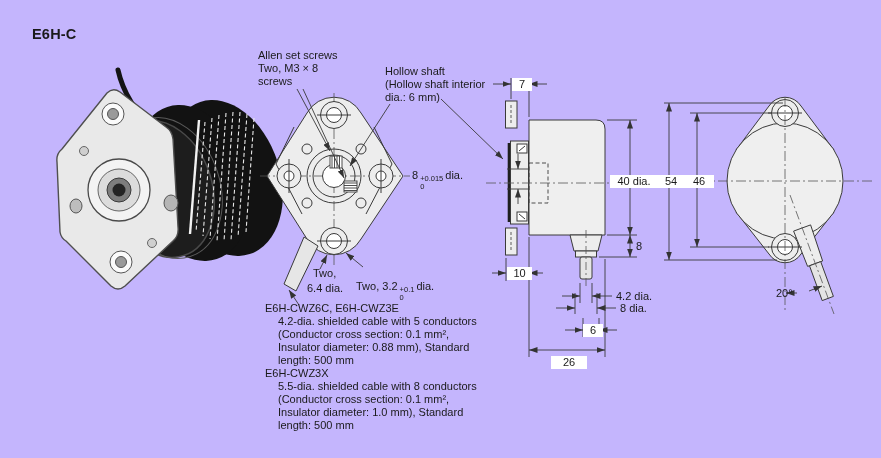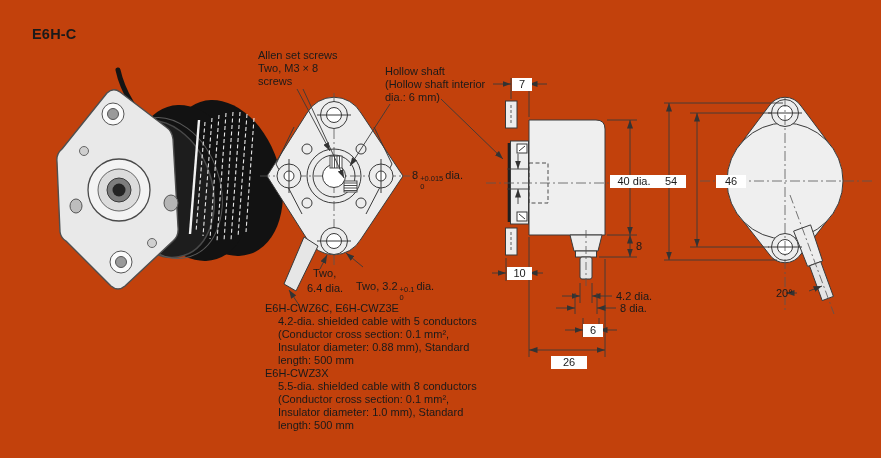--- a/index.html
+++ b/index.html
@@ -1,16 +1,16 @@
 <!DOCTYPE html>
 <html><head>
 <meta charset="utf-8">
 <style>
   html,body{margin:0;padding:0;background:#fff;}
-  #stage{position:relative;width:881px;height:458px;background:#c2410c;overflow:hidden;
+  #stage{position:relative;width:881px;height:458px;background:#c4b5fd;overflow:hidden;
          font-family:"Liberation Sans", sans-serif;color:#1a1a1a;}
   #art{position:absolute;left:0;top:0;}
   .lbl{position:absolute;font-size:11px;line-height:13px;white-space:nowrap;color:#1a1a1a;}
   .bg{background:#fff;padding:0 2px;}
   .ctr{text-align:center;}
   .title{font-size:14.5px;font-weight:bold;letter-spacing:.2px;}
   .lines span{display:block;}
   .tol{display:inline-flex;flex-direction:column;font-size:7.5px;line-height:8px;
        vertical-align:-2px;margin:0 2px;}
   .note{position:absolute;font-size:11px;line-height:13px;}
@@ -288,21 +288,21 @@
   </div>
   <div class="lbl ctr bg" style="left:610px;top:175px;width:44px;">40 dia.</div>
   <div class="lbl" style="left:636px;top:240px;">8</div>
   <div class="lbl ctr bg" style="left:507px;top:267px;width:21px;">10</div>
   <div class="lbl" style="left:616px;top:290px;">4.2 dia.</div>
   <div class="lbl" style="left:620px;top:302px;">8 dia.</div>
   <div class="lbl ctr bg" style="left:583px;top:324px;width:16px;">6</div>
   <div class="lbl ctr bg" style="left:551px;top:356px;width:32px;">26</div>
 
   <div class="lbl ctr bg" style="left:656px;top:175px;width:26px;">54</div>
-  <div class="lbl ctr bg" style="left:716px;top:175px;width:26px;">46</div>
+  <div class="lbl ctr bg" style="left:684px;top:175px;width:26px;">46</div>
   <div class="lbl" style="left:776px;top:287px;text-align:center;">20°</div>
 
   <div class="note" style="left:265px;top:302px;">
     <span class="mdl">E6H-CWZ6C, E6H-CWZ3E</span>
     <span class="ind">4.2-dia. shielded cable with 5 conductors</span>
     <span class="ind">(Conductor cross section: 0.1 mm²,</span>
     <span class="ind">Insulator diameter: 0.88 mm), Standard</span>
     <span class="ind">length: 500 mm</span>
     <span class="mdl">E6H-CWZ3X</span>
     <span class="ind">5.5-dia. shielded cable with 8 conductors</span>

